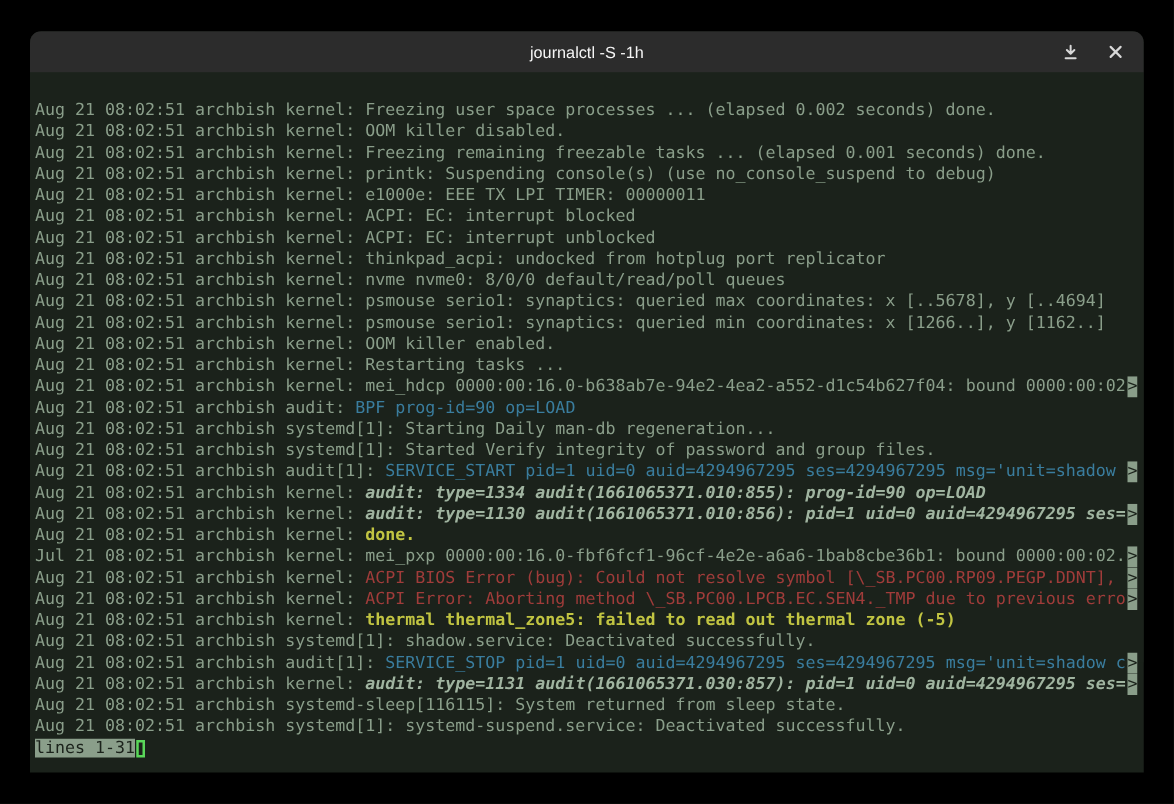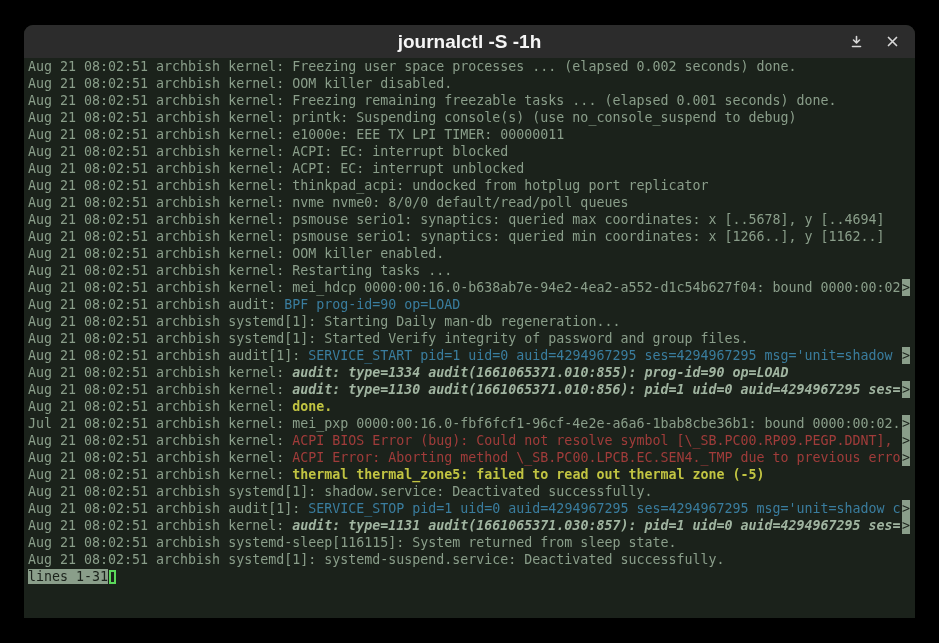--- a/index.html
+++ b/index.html
@@ -21,36 +21,36 @@
   .window{
     position:absolute;left:24px;top:25px;width:891px;height:593px;
     border-radius:9px 9px 0 0;overflow:hidden;background:var(--terminal-bg);
   }
   .titlebar{
     position:relative;height:33px;background:var(--titlebar-bg);
     display:flex;align-items:center;justify-content:center;
   }
   .titlebar .title{
     font-family:"Liberation Sans","DejaVu Sans",sans-serif;
-    font-weight:bold;font-size:19px;color:var(--titlebar-fg);
+    font-weight:normal;font-size:13px;color:var(--titlebar-fg);
   }
   .tb-controls{
     position:absolute;right:12px;top:0;height:33px;
     display:flex;align-items:center;gap:14px;
   }
   .tb-btn{
     background:transparent;border:none;width:22px;height:22px;
     display:flex;align-items:center;justify-content:center;cursor:pointer;
     border-radius:4px;padding:0;
   }
   .tb-btn svg{display:block;}
 
   .content{
     position:relative;height:472px;background:var(--terminal-bg);
-    padding:0 5px 0 4px;
+    padding:22px 5px 0 4px;
     font-size:13.3px;line-height:17px;color:var(--fg);
   }
   .line{position:relative;height:17px;white-space:pre;overflow:hidden;}
   .s-normal{color:var(--fg);}
   .s-bold{color:var(--fg-bold);font-weight:bold;font-style:italic;}
   .s-blue{color:var(--blue);}
   .s-red{color:var(--red);font-weight:normal;}
   .s-yellow{color:var(--yellow);font-weight:bold;}
   .marker{
     position:absolute;right:0;top:0;height:17px;

